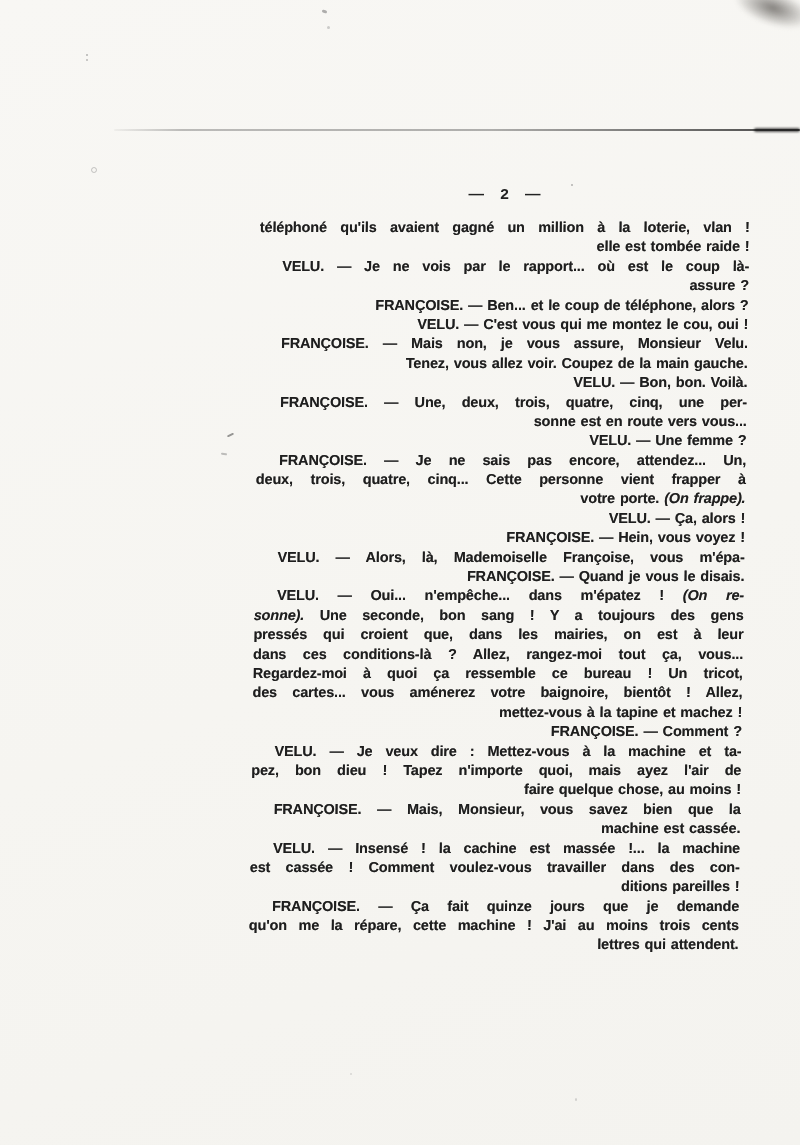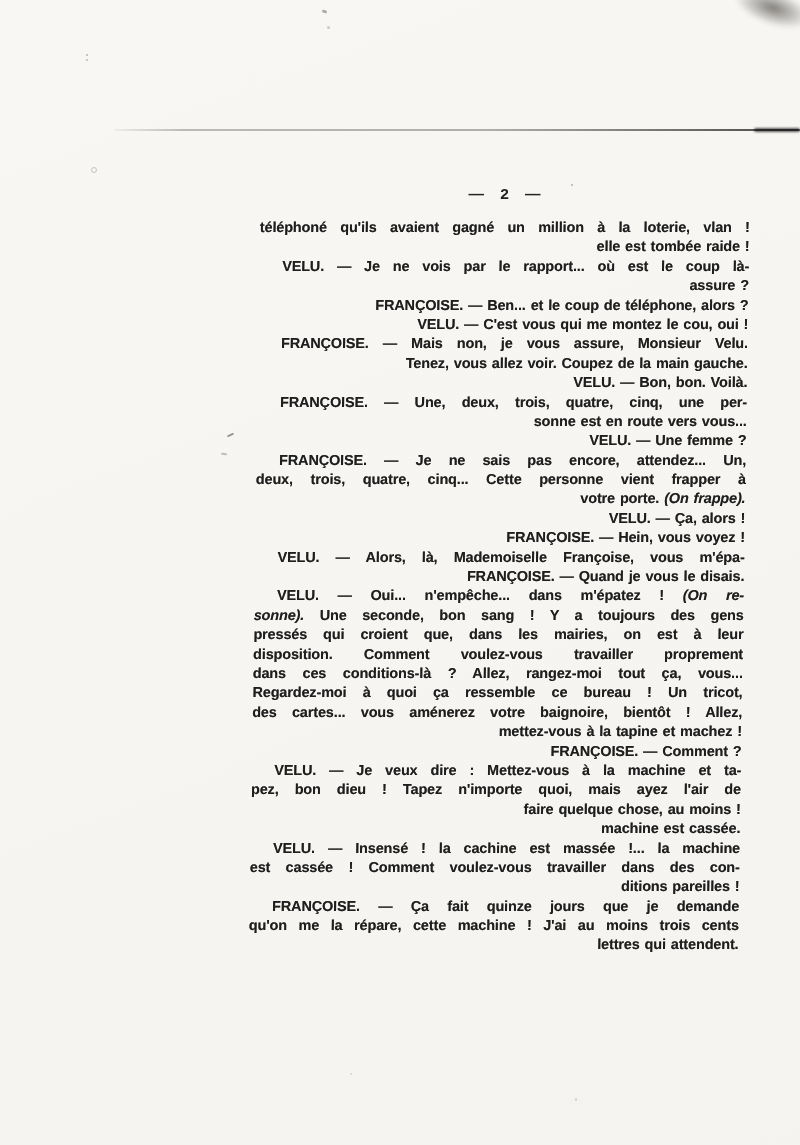--- a/index.html
+++ b/index.html
@@ -106,29 +106,29 @@
       <div class="line ind just"><span>FRANÇOISE. — Je ne sais pas encore, attendez... Un,</span></div>
       <div class="line just"><span>deux, trois, quatre, cinq... Cette personne vient frapper à</span></div>
       <div class="line"><span>votre porte. </span><i>(On frappe).</i></div>
       <div class="line ind"><span>VELU. — Ça, alors !</span></div>
       <div class="line ind"><span>FRANÇOISE. — Hein, vous voyez !</span></div>
       <div class="line ind just"><span>VELU. — Alors, là, Mademoiselle Françoise, vous m'épa-</span></div>
       <div class="line ind"><span>FRANÇOISE. — Quand je vous le disais.</span></div>
       <div class="line ind just"><span>VELU. — Oui... n'empêche... dans m'épatez ! </span><i>(On re-</i></div>
       <div class="line just"><i>sonne).</i><span> Une seconde, bon sang ! Y a toujours des gens</span></div>
       <div class="line just"><span>pressés qui croient que, dans les mairies, on est à leur</span></div>
-      <div class="line just"><span>disposition. Comment voulez-vous travailler proprement</span></div>
       <div class="line just"><span>dans ces conditions-là ? Allez, rangez-moi tout ça, vous...</span></div>
       <div class="line just"><span>Regardez-moi à quoi ça ressemble ce bureau ! Un tricot,</span></div>
       <div class="line just"><span>des cartes... vous aménerez votre baignoire, bientôt ! Allez,</span></div>
       <div class="line"><span>mettez-vous à la tapine et machez !</span></div>
       <div class="line ind"><span>FRANÇOISE. — Comment ?</span></div>
       <div class="line ind just"><span>VELU. — Je veux dire : Mettez-vous à la machine et ta-</span></div>
       <div class="line just"><span>pez, bon dieu ! Tapez n'importe quoi, mais ayez l'air de</span></div>
       <div class="line"><span>faire quelque chose, au moins !</span></div>
+      <div class="line ind just"><span>FRANÇOISE. — Mais, Monsieur, vous savez bien que la</span></div>
       <div class="line"><span>machine est cassée.</span></div>
       <div class="line ind just"><span>VELU. — Insensé ! la cachine est massée !... la machine</span></div>
       <div class="line just"><span>est cassée ! Comment voulez-vous travailler dans des con-</span></div>
       <div class="line"><span>ditions pareilles !</span></div>
       <div class="line ind just"><span>FRANÇOISE. — Ça fait quinze jours que je demande</span></div>
       <div class="line just"><span>qu'on me la répare, cette machine ! J'ai au moins trois cents</span></div>
       <div class="line"><span>lettres qui attendent.</span></div>
     </div>
 
 </div>

